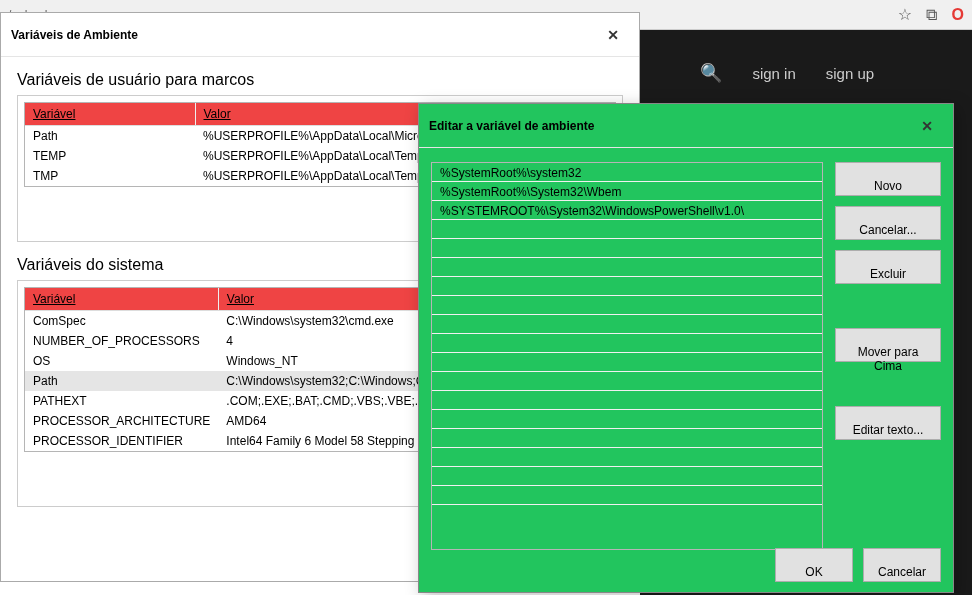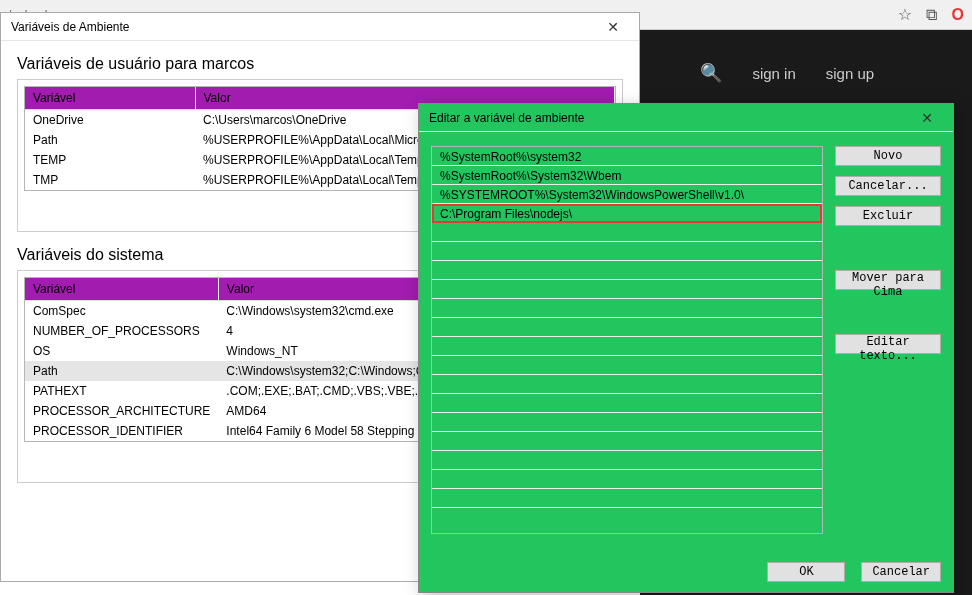--- a/index.html
+++ b/index.html
@@ -50,25 +50,26 @@
     .env-window {
       position: absolute;
       top: 12px;
       left: 0;
       width: 640px;
       height: 570px;
       background: #fff;
       border: 1px solid #aaa;
     }
     .titlebar {
-      height: 28px;
+      height: 44px;
       display:flex; align-items:center; justify-content:space-between;
       padding: 0 6px 0 10px;
       font-size: 12px;
       border-bottom:1px solid #e5e5e5;
+      font-weight:bold;
     }
     .titlebar .close { width:40px; text-align:center; font-size:14px; color:#333; cursor:default;}
     .env-body { padding: 14px 16px; }
     .group-label { font-size:16px; margin-bottom:6px; }
     fieldset.group {
       border:1px solid #ccc;
       padding:6px;
       margin-bottom:14px;
       position:relative;
     }
@@ -77,46 +78,47 @@
     }
     table.vars {
       width:100%;
       border-collapse: collapse;
       font-size:12px;
     }
     table.vars th {
       text-align:left;
       font-weight:400;
       padding:4px 8px;
-      background:#a21caf;
+      background:#ef4444;
       border-bottom:1px solid #ddd;
       border-right:1px solid #eee;
+      text-decoration:underline;
     }
     table.vars td {
       padding:3px 8px;
       white-space:nowrap;
       overflow:hidden;
       text-overflow: ellipsis;
       max-width:280px;
     }
     table.vars tr.sel td { background:#e5e5e5; }
     .btn-row {
       display:flex;
       justify-content:flex-end;
       gap:6px;
       padding:10px 2px 4px;
     }
     button.win {
       min-width:78px;
-      height:20px;
+      height:28px;
       background:#e1e1e1;
       border:1px solid #adadad;
-      font-family:Liberation Mono, monospace;
+      font-family:Liberation Sans, sans-serif;
       font-size:12px;
-      padding:0 10px;
+      padding:16px 10px;
       cursor:default;
     }
     
     .edit-window {
       position:absolute;
       top:103px;
       left:418px;
       width:536px;
       height:490px;
       background:#22c55e;
@@ -148,21 +150,21 @@
     .edit-buttons {
       display:flex;
       flex-direction:column;
       gap:10px;
       width:106px;
     }
     .edit-buttons .spacer { height:24px; }
     .edit-footer {
       position:absolute;
       bottom:10px; right:12px;
-      display:flex; gap:16px;
+      display:flex; gap:10px;
     }
     button.win.wide { min-width:104px; }
   </style>
 </head>
 <body>
 
 <div class="browser-top">
   <span>/upload</span>
   <div class="browser-right-icons">
     <span>☆</span>
@@ -188,24 +190,20 @@
       <div class="table-ctn">
         <table class="vars">
           <thead>
               <tr>
             <th style="width:170px">Variável</th>
             <th>Valor</th>
           </tr>
             </thead>
           <tbody id="user-rows">
               <tr>
-                <td>OneDrive</td>
-                <td>C:\Users\marcos\OneDrive</td>
-              </tr>
-              <tr>
                 <td>Path</td>
                 <td>%USERPROFILE%\AppData\Local\Micro...</td>
               </tr>
               <tr>
                 <td>TEMP</td>
                 <td>%USERPROFILE%\AppData\Local\Temp</td>
               </tr>
               <tr>
                 <td>TMP</td>
                 <td>%USERPROFILE%\AppData\Local\Temp</td>
@@ -270,21 +268,20 @@
 <div class="edit-window">
   <div class="titlebar">
     <span>Editar a variável de ambiente</span>
     <span class="close">✕</span>
   </div>
   <div class="edit-body">
     <div class="path-list" id="path-list">
         <div class="row">%SystemRoot%\system32</div>
         <div class="row">%SystemRoot%\System32\Wbem</div>
         <div class="row">%SYSTEMROOT%\System32\WindowsPowerShell\v1.0\</div>
-        <div class="row hl">C:\Program Files\nodejs\</div>
         <div class="row">&nbsp;</div>
         <div class="row">&nbsp;</div>
         <div class="row">&nbsp;</div>
         <div class="row">&nbsp;</div>
         <div class="row">&nbsp;</div>
         <div class="row">&nbsp;</div>
         <div class="row">&nbsp;</div>
         <div class="row">&nbsp;</div>
         <div class="row">&nbsp;</div>
         <div class="row">&nbsp;</div>

